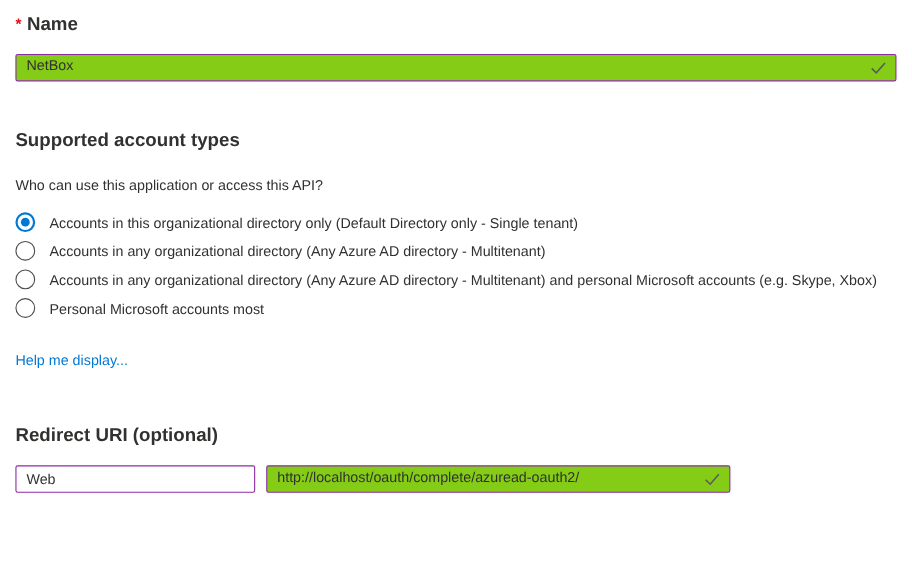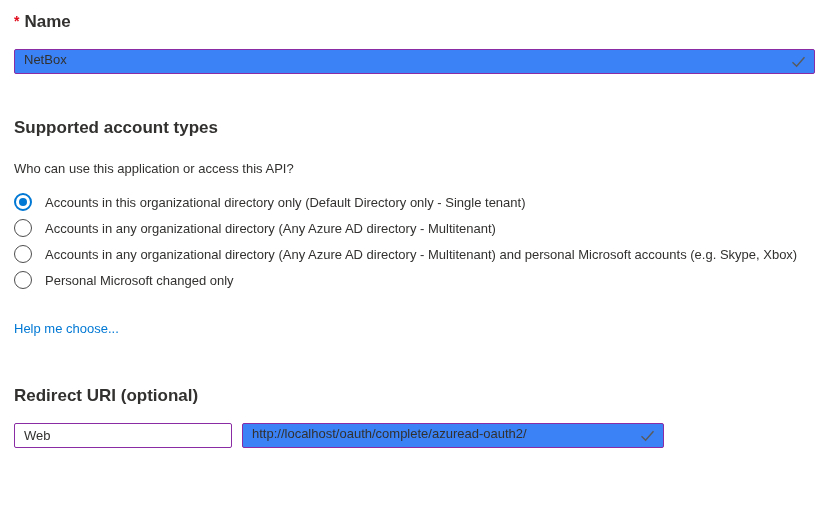--- a/index.html
+++ b/index.html
@@ -28,21 +28,21 @@
     margin: 0;
     max-width: 806px;
   }
 
   
   .field-wrap { position: relative; height: 25px; }
   .field-wrap input {
     width: 100%; height: 100%;
     border: 1px solid #8a2da5;
     border-radius: 2px;
-    background: #3b82f6;
+    background: #84cc16;
     font-family: "Liberation Sans", sans-serif;
     font-size: 13px;
     color: #323130;
     padding: 0 30px 4px 9px;
     outline: none;
   }
   .trailing-icon {
     position: absolute; right: 9px; top: 50%;
     transform: translateY(-50%);
     display: flex; align-items: center;
@@ -138,26 +138,26 @@
     <div class="radio-row">
       <span class="radio-circle"></span>
       <span>Accounts in any organizational directory (Any Azure AD directory - Multitenant)</span>
     </div>
     <div class="radio-row">
       <span class="radio-circle"></span>
       <span>Accounts in any organizational directory (Any Azure AD directory - Multitenant) and personal Microsoft accounts (e.g. Skype, Xbox)</span>
     </div>
     <div class="radio-row">
       <span class="radio-circle"></span>
-      <span>Personal Microsoft changed only</span>
+      <span>Personal Microsoft accounts most</span>
     </div>
   </div>
 
   <div class="help-wrap">
-    <a class="help-link">Help me choose...</a>
+    <a class="help-link">Help me display...</a>
   </div>
 
   <h2 class="section-title redirect-title">Redirect URI (optional)</h2>
 
 
   <div class="redirect-row">
     <div class="select-box">
       <span>Web</span>
 
     </div>

